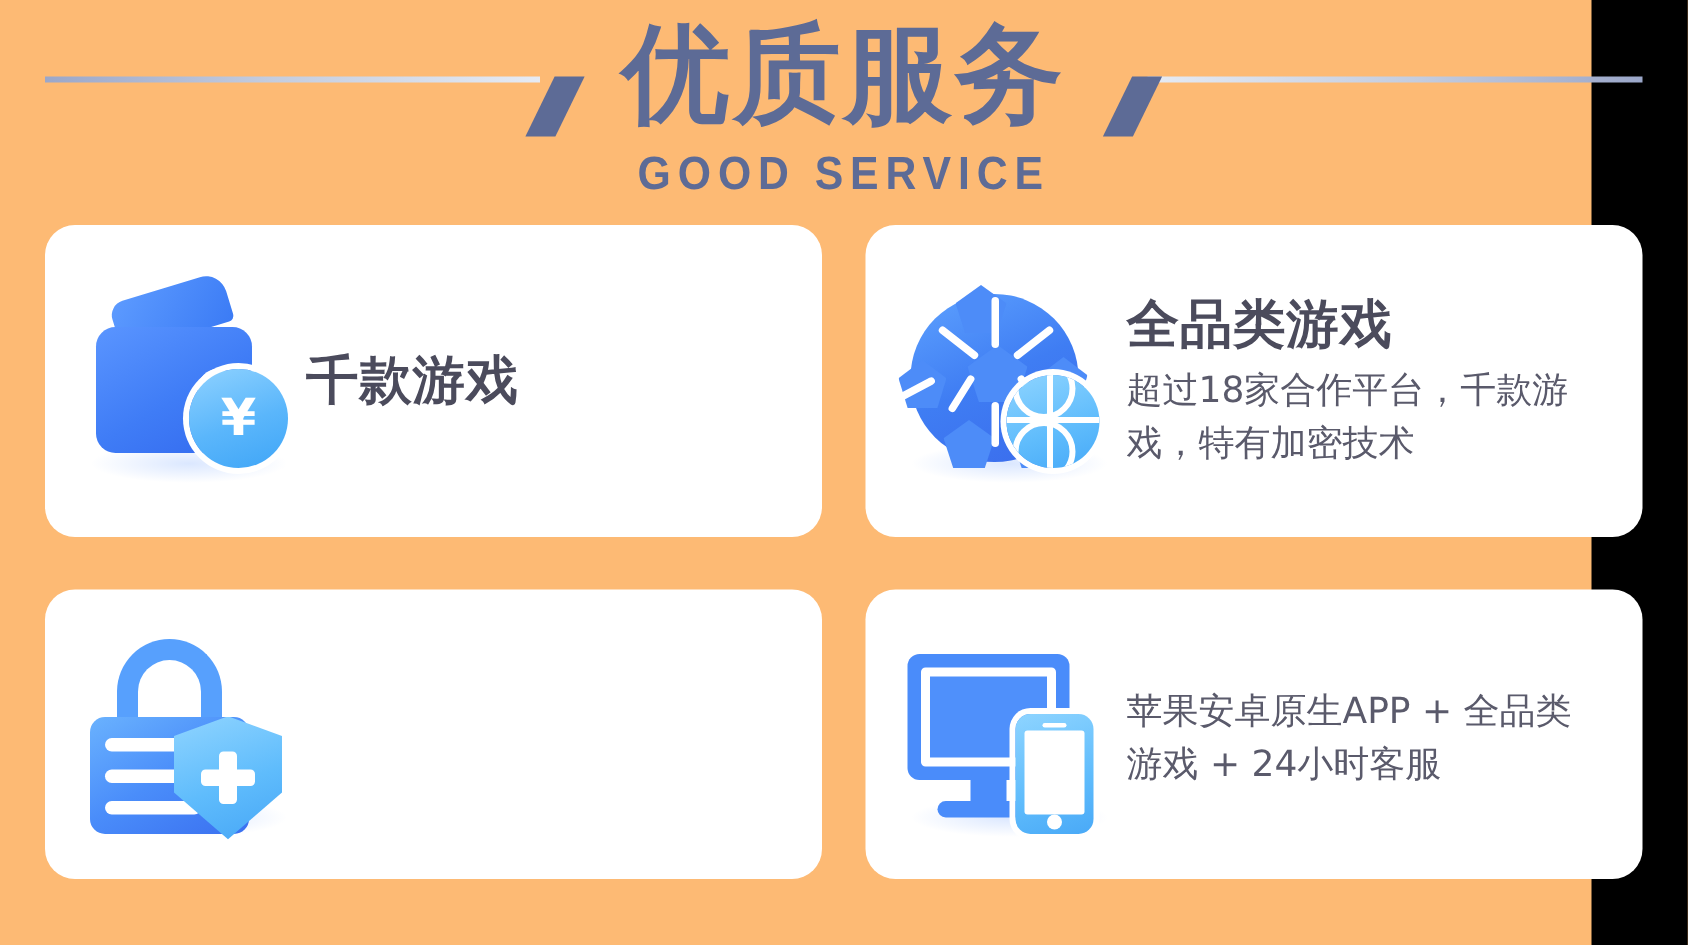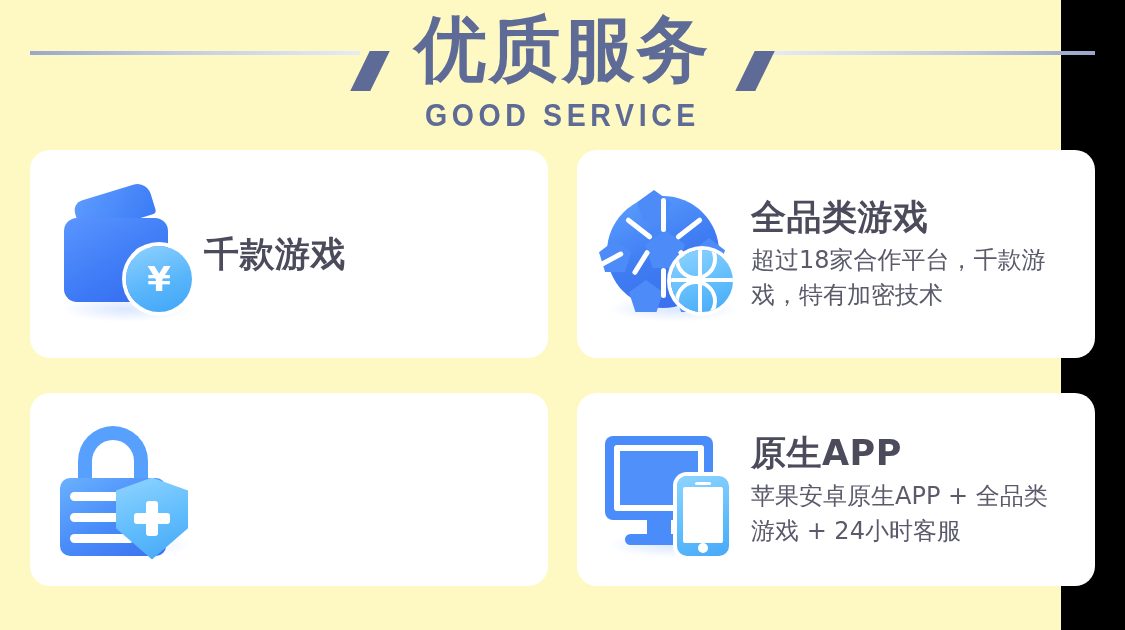--- a/index.html
+++ b/index.html
@@ -3,21 +3,21 @@
 <meta charset="utf-8">
 <title>Good Service</title>
 <style>
   * { margin:0; padding:0; box-sizing:border-box; }
   html, body {
     width:1125px; height:630px;
     background:#000;
     font-family:"Liberation Sans","DejaVu Sans",sans-serif;
     overflow:hidden;
   }
-  .page { position:relative; width:1061px; height:630px; background:#fef9c3; }
+  .page { position:relative; width:1061px; height:630px; background:#fdba74; }
 
   
   .header {
     position:absolute; left:0; top:0; width:1125px; height:148px;
   }
   .hdr-deco {
     position:absolute; top:0; height:148px; width:420px;
     pointer-events:none;
   }
   .hdr-deco.left  { left:0; }
@@ -321,19 +321,18 @@
         </div>
         <div class="ic mon-neck"></div>
         <div class="ic mon-base"></div>
         <div class="ic phone">
           <div class="phone-spk"></div>
           <div class="phone-screen"></div>
           <div class="phone-home"></div>
         </div>
       </div>
       <div class="card-text">
-        <div class="card-title">原生APP</div>
         <div class="card-desc">苹果安卓原生APP + 全品类游戏 + 24小时客服</div>
       </div>
     </div>
 
   </div>
 </div>
 
 </body></html>

